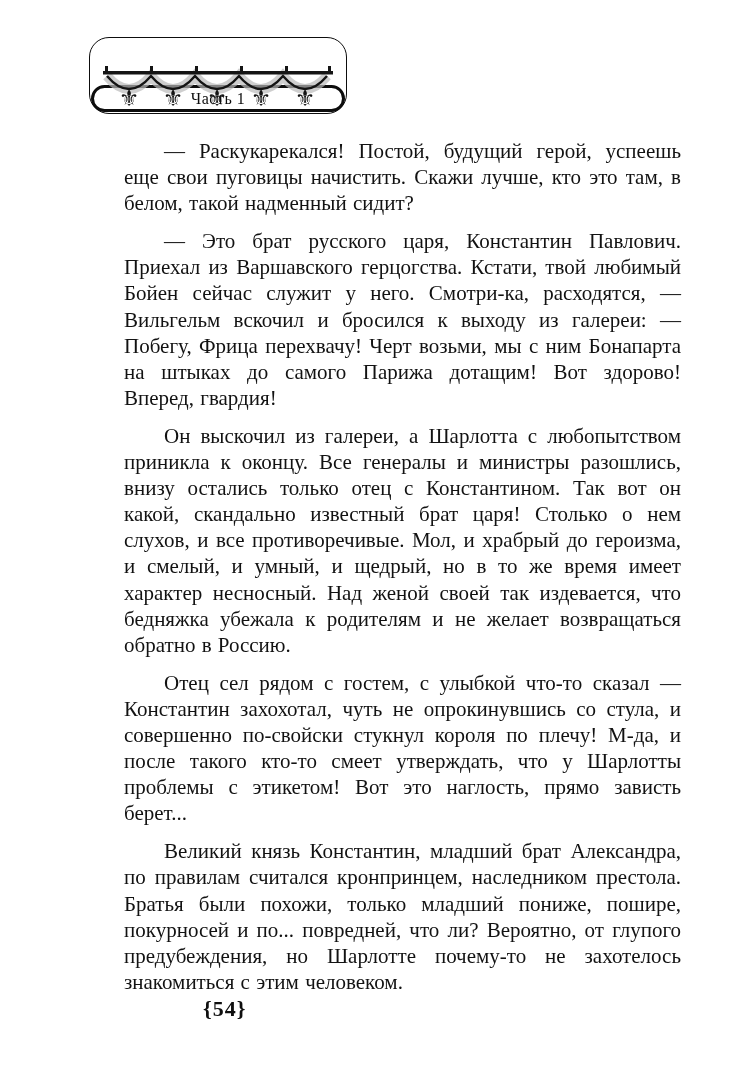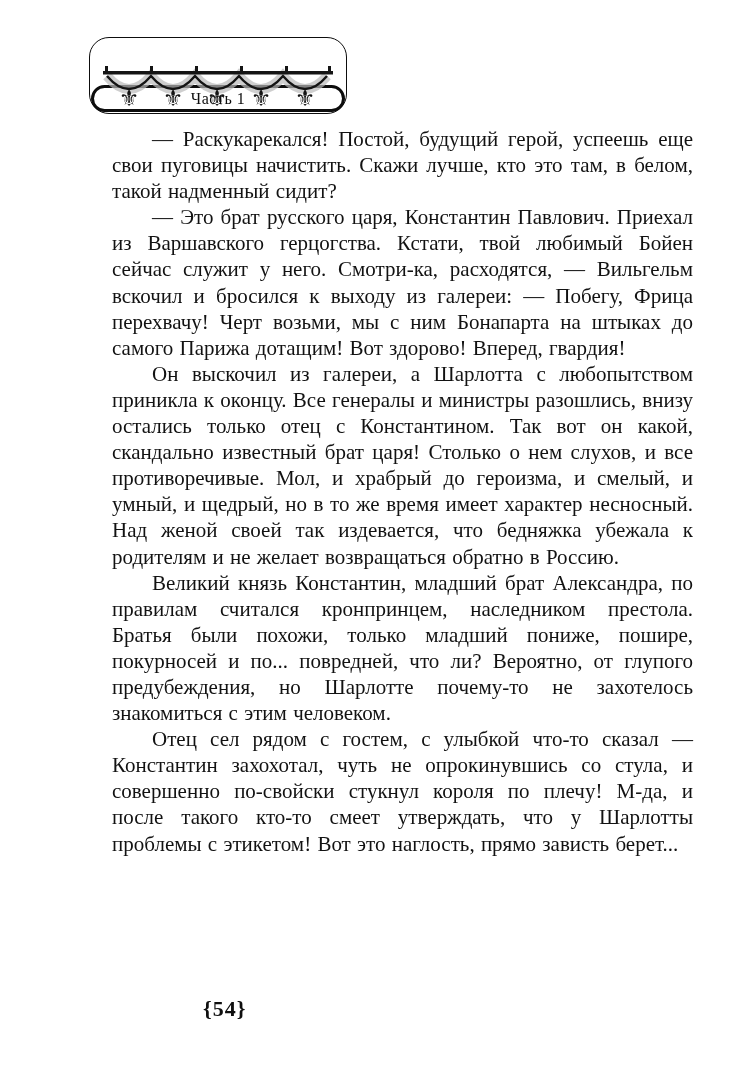--- a/index.html
+++ b/index.html
@@ -56,21 +56,21 @@
     position: absolute;
     left: 112px;
     top: 126px;
     width: 581px;
     font-size: 21px;
     line-height: 26.1px;
     text-align: justify;
     color: #121212;
   }
   .body-text p {
-    margin: 0;
+    margin: 12px;
     padding: 0;
     text-indent: 40px;
     word-spacing: 1px;
   }
 
   
   .page-number {
     position: absolute;
     left: 203px;
     top: 996px;
@@ -114,19 +114,19 @@
         <text x="162" y="40" class="fleur">⚜</text>
         <text x="206" y="40" class="fleur">⚜</text>
       </g>
     </svg>
   </div>
 
   <div class="body-text">
     <p>— Раскукарекался! Постой, будущий герой, успеешь еще свои пуговицы начистить. Скажи лучше, кто это там, в белом, такой надменный сидит?</p>
     <p>— Это брат русского царя, Константин Павлович. Приехал из Варшавского герцогства. Кстати, твой любимый Бойен сейчас служит у него. Смотри-ка, расходятся, — Вильгельм вскочил и бросился к выходу из галереи: — Побегу, Фрица перехвачу! Черт возьми, мы с ним Бонапарта на штыках до самого Парижа дотащим! Вот здорово! Вперед, гвардия!</p>
     <p>Он выскочил из галереи, а Шарлотта с любопытством приникла к оконцу. Все генералы и министры разошлись, внизу остались только отец с Константином. Так вот он какой, скандально известный брат царя! Столько о нем слухов, и все противоречивые. Мол, и храбрый до героизма, и смелый, и умный, и щедрый, но в то же время имеет характер несносный. Над женой своей так издевается, что бедняжка убежала к родителям и не желает возвращаться обратно в Россию.</p>
+    <p>Отец сел рядом с гостем, с улыбкой что-то сказал — Константин захохотал, чуть не опрокинувшись со стула, и совершенно по-свойски стукнул короля по плечу! М-да, и после такого кто-то смеет утверждать, что у Шарлотты проблемы с этикетом! Вот это наглость, прямо зависть берет...</p>
     <p>Великий князь Константин, младший брат Александра, по правилам считался кронпринцем, наследником престола. Братья были похожи, только младший пониже, пошире, покурносей и по... повредней, что ли? Вероятно, от глупого предубеждения, но Шарлотте почему-то не захотелось знакомиться с этим человеком.</p>
-    <p>Отец сел рядом с гостем, с улыбкой что-то сказал — Константин захохотал, чуть не опрокинувшись со стула, и совершенно по-свойски стукнул короля по плечу! М-да, и после такого кто-то смеет утверждать, что у Шарлотты проблемы с этикетом! Вот это наглость, прямо зависть берет...</p>
   </div>
 
   <div class="page-number">{54}</div>
 
 </div>
 
 </body></html>

